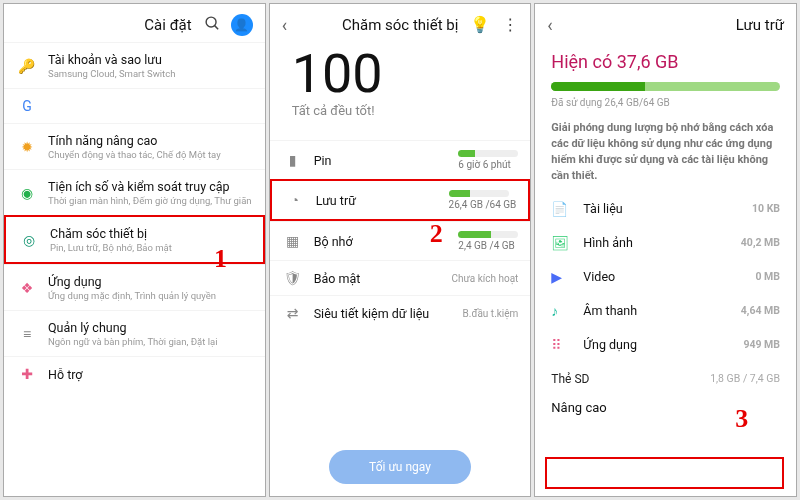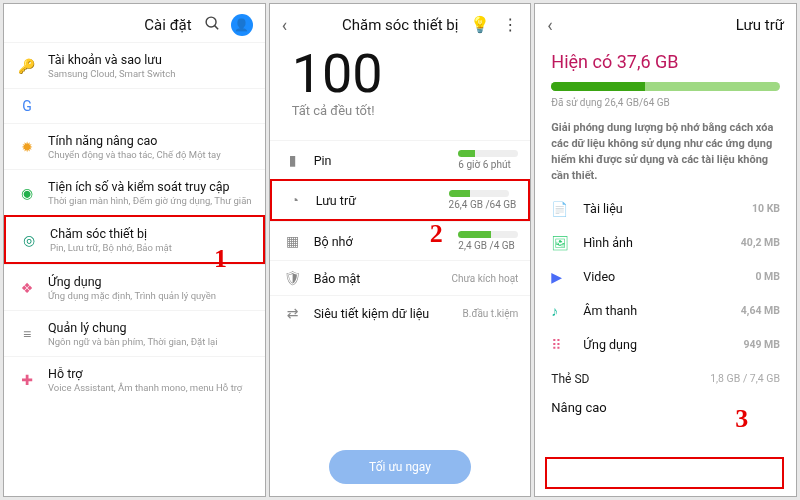--- a/index.html
+++ b/index.html
@@ -97,21 +97,20 @@
         <span class="pic" style="color:#888">≡</span>
     <div class="txt">
       <div class="t">Quản lý chung</div>
       <div class="s">Ngôn ngữ và bàn phím, Thời gian, Đặt lại</div>
         </div>
       </div>
       <div class="row">
         <span class="pic" style="color:#e75c88">✚</span>
     <div class="txt">
       <div class="t">Hỗ trợ</div>
-      <div class="s">Voice Assistant, Âm thanh mono, menu Hỗ trợ</div>
         </div>
       </div>
     </div>
   <span class="step" style="top:240px; left:210px;">1</span>
 </div>
 
 <div class="panel">
   <div class="head">
     <span class="back">‹</span>
     <span class="title">Chăm sóc thiết bị</span>

